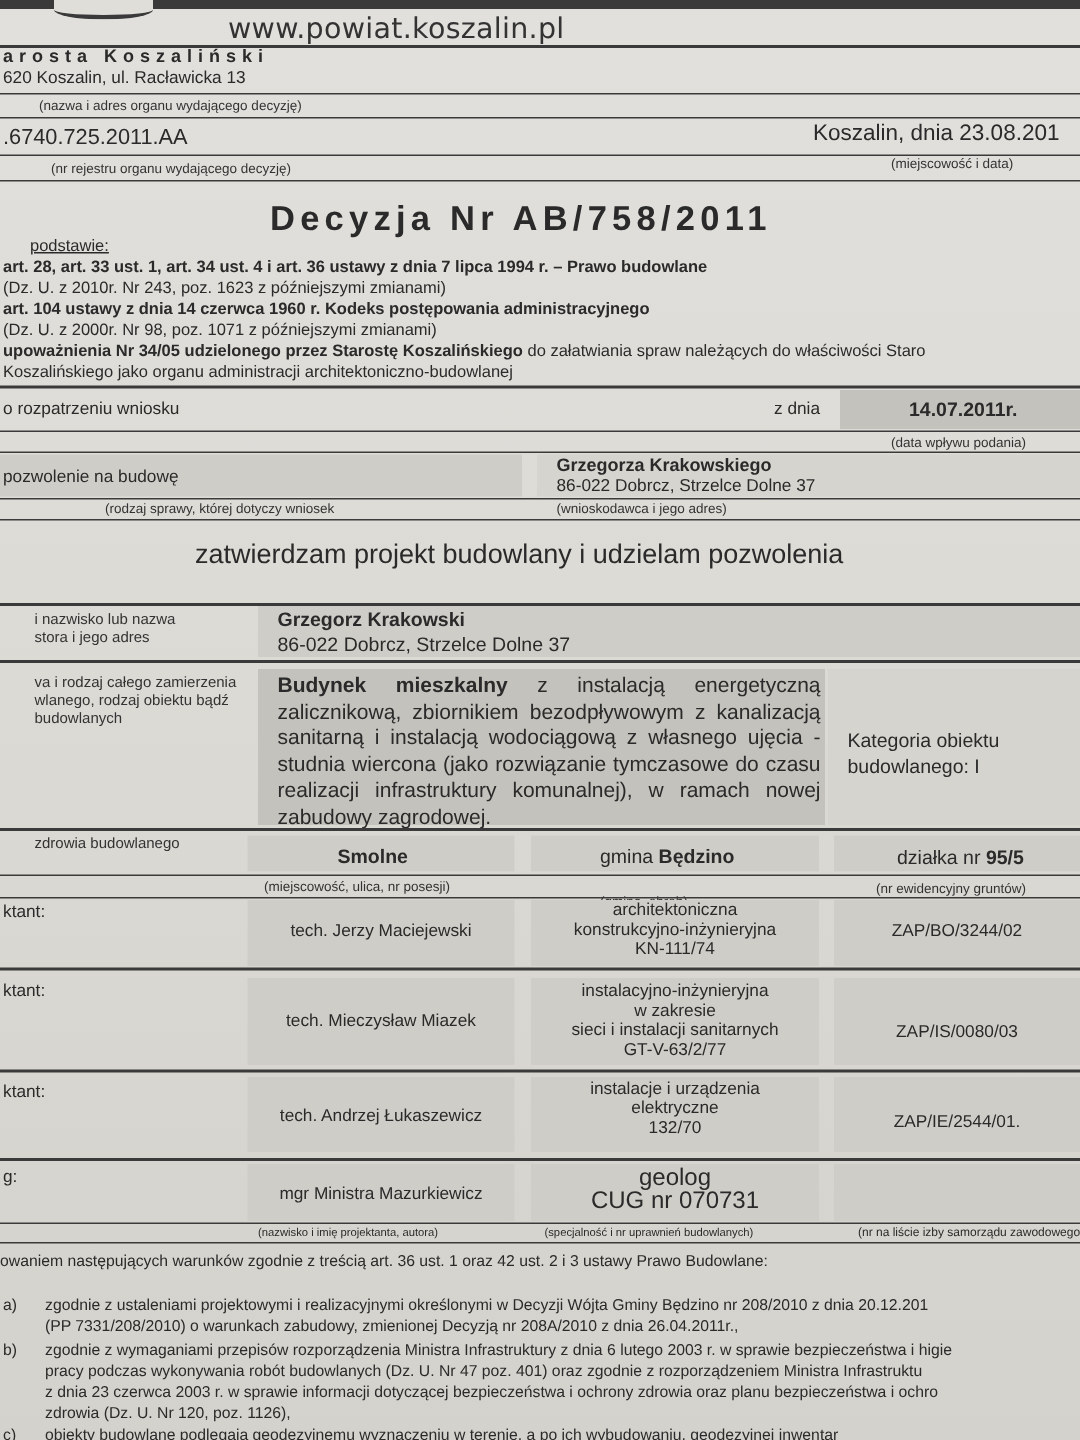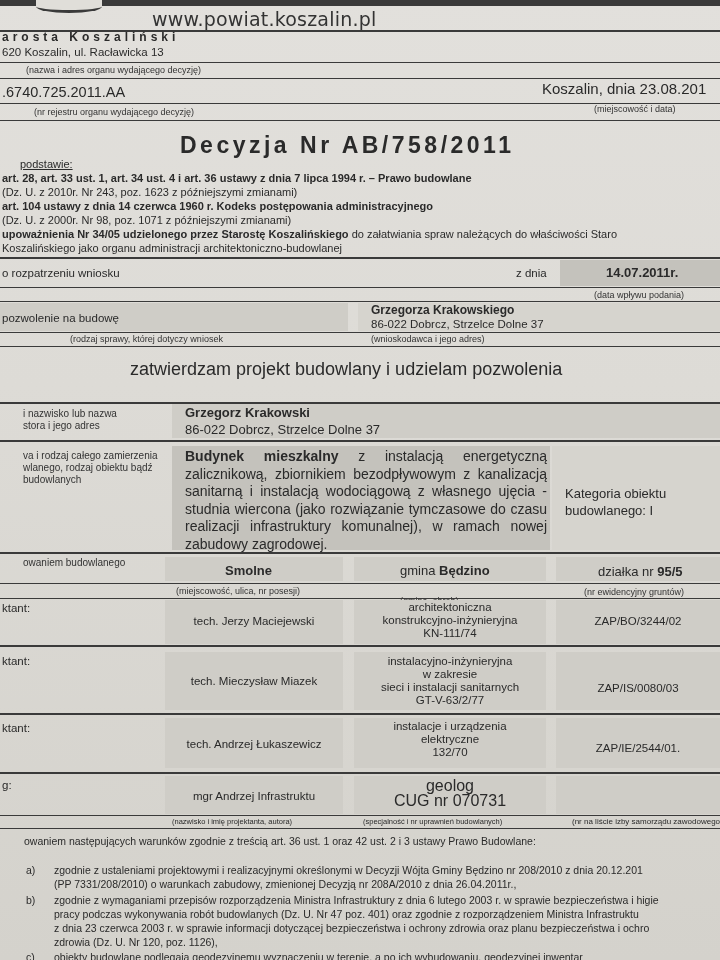--- a/index.html
+++ b/index.html
@@ -40,21 +40,21 @@
     .lbl { font-size: 10px; color: #333; margin-left: 21px; }
     .val { font-size: 11.5px; }
     .big-statement { left: 130px; top: 358px; font-size: 18px; text-align: left; line-height: 22px; }
     .strike { text-decoration: line-through; }
     sup { font-size: 8px; }
     .desc {
       left: 185px; top: 448px; width: 362px; font-size: 14px; line-height: 17.5px;
       text-align: justify; white-space: normal;
     }
     .cell-center { position: absolute; text-align: center; font-size: 11.5px; line-height: 13px; white-space: normal; }
-    .cond { font-size: 10.5px; line-height: 14px; padding-left: 24px; }
+    .cond { font-size: 10.5px; line-height: 14px; }
   </style>
 </head>
 <body>
 
 <div class="page">
 
   <div class="logo-strip"></div>
   <div class="logo-wave"></div>
   <div class="abs url">www.powiat.koszalin.pl</div>
   <div class="hline thick" style="left:0;top:30px;width:720px;"></div>
@@ -119,21 +119,21 @@
   <div class="abs lbl" style="left:2px;top:462px;">wlanego, rodzaj obiektu bądź</div>
   <div class="abs lbl" style="left:2px;top:474px;">budowlanych</div>
   <div class="abs desc"><b>Budynek mieszkalny</b><span> z instalacją energetyczną zalicznikową, zbiornikiem bezodpływowym z kanalizacją sanitarną i instalacją wodociągową z własnego ujęcia -studnia wiercona (jako rozwiązanie tymczasowe do czasu realizacji infrastruktury komunalnej), w ramach nowej zabudowy zagrodowej.</span></div>
   <div class="abs" style="left:565px;top:486px;font-size:13px;">Kategoria obiektu</div>
   <div class="abs" style="left:565px;top:503px;font-size:13px;">budowlanego:  I</div>
   <div class="hline thick" style="left:0;top:552px;width:720px;"></div>
 
   <div class="band" style="left:165px;top:557px;width:178px;height:24px;"></div>
   <div class="band" style="left:354px;top:557px;width:192px;height:24px;"></div>
   <div class="band" style="left:556px;top:557px;width:164px;height:24px;"></div>
-  <div class="abs lbl" style="left:2px;top:557px;">owaniem budowlanego</div>
+  <div class="abs lbl" style="left:2px;top:557px;">zdrowia budowlanego</div>
   <div class="abs" style="left:225px;top:563px;font-size:13px;font-weight:bold;">Smolne</div>
   <div class="abs" style="left:400px;top:563px;font-size:13px;"><span>gmina </span><b>Będzino</b></div>
   <div class="abs" style="left:598px;top:564px;font-size:13px;"><span>działka nr </span><b>95/5</b></div>
   <div class="hline" style="left:0;top:583px;width:720px;"></div>
   <div class="abs caption" style="left:176px;top:586px;">(miejscowość, ulica, nr posesji)</div>
   <div class="abs caption" style="left:400px;top:596px;">(gmina, obręb)</div>
   <div class="abs caption" style="left:584px;top:587px;">(nr ewidencyjny gruntów)</div>
   <div class="hline" style="left:0;top:598px;width:720px;"></div>
 
   <div class="band" style="left:165px;top:600px;width:178px;height:44px;"></div>
@@ -173,21 +173,21 @@
     <div>elektryczne</div>
     <div>132/70</div>
   </div>
   <div class="cell-center" style="left:556px;top:742px;width:164px;">ZAP/IE/2544/01.</div>
   <div class="hline thick" style="left:0;top:772px;width:720px;"></div>
 
   <div class="band" style="left:165px;top:776px;width:178px;height:38px;"></div>
   <div class="band" style="left:354px;top:776px;width:192px;height:38px;"></div>
   <div class="band" style="left:556px;top:776px;width:164px;height:38px;"></div>
   <div class="abs val" style="left:2px;top:779px;">g:</div>
-  <div class="cell-center" style="left:165px;top:790px;width:178px;">mgr Andrzej Infrastruktu</div>
+  <div class="cell-center" style="left:165px;top:790px;width:178px;">mgr Ministra Mazurkiewicz</div>
   <div class="cell-center" style="left:354px;top:778px;width:192px;font-size:16px;line-height:15px;">
     <div>geolog</div>
     <div>CUG nr 070731</div>
   </div>
   <div class="hline" style="left:0;top:815px;width:720px;"></div>
   <div class="abs" style="left:172px;top:817px;font-size:7.5px;">(nazwisko i imię projektanta, autora)</div>
   <div class="abs" style="left:363px;top:817px;font-size:7.5px;">(specjalność i nr uprawnień budowlanych)</div>
   <div class="abs" style="left:572px;top:817px;font-size:8px;">(nr na liście izby samorządu zawodowego</div>
   <div class="hline" style="left:0;top:828px;width:720px;"></div>
 

